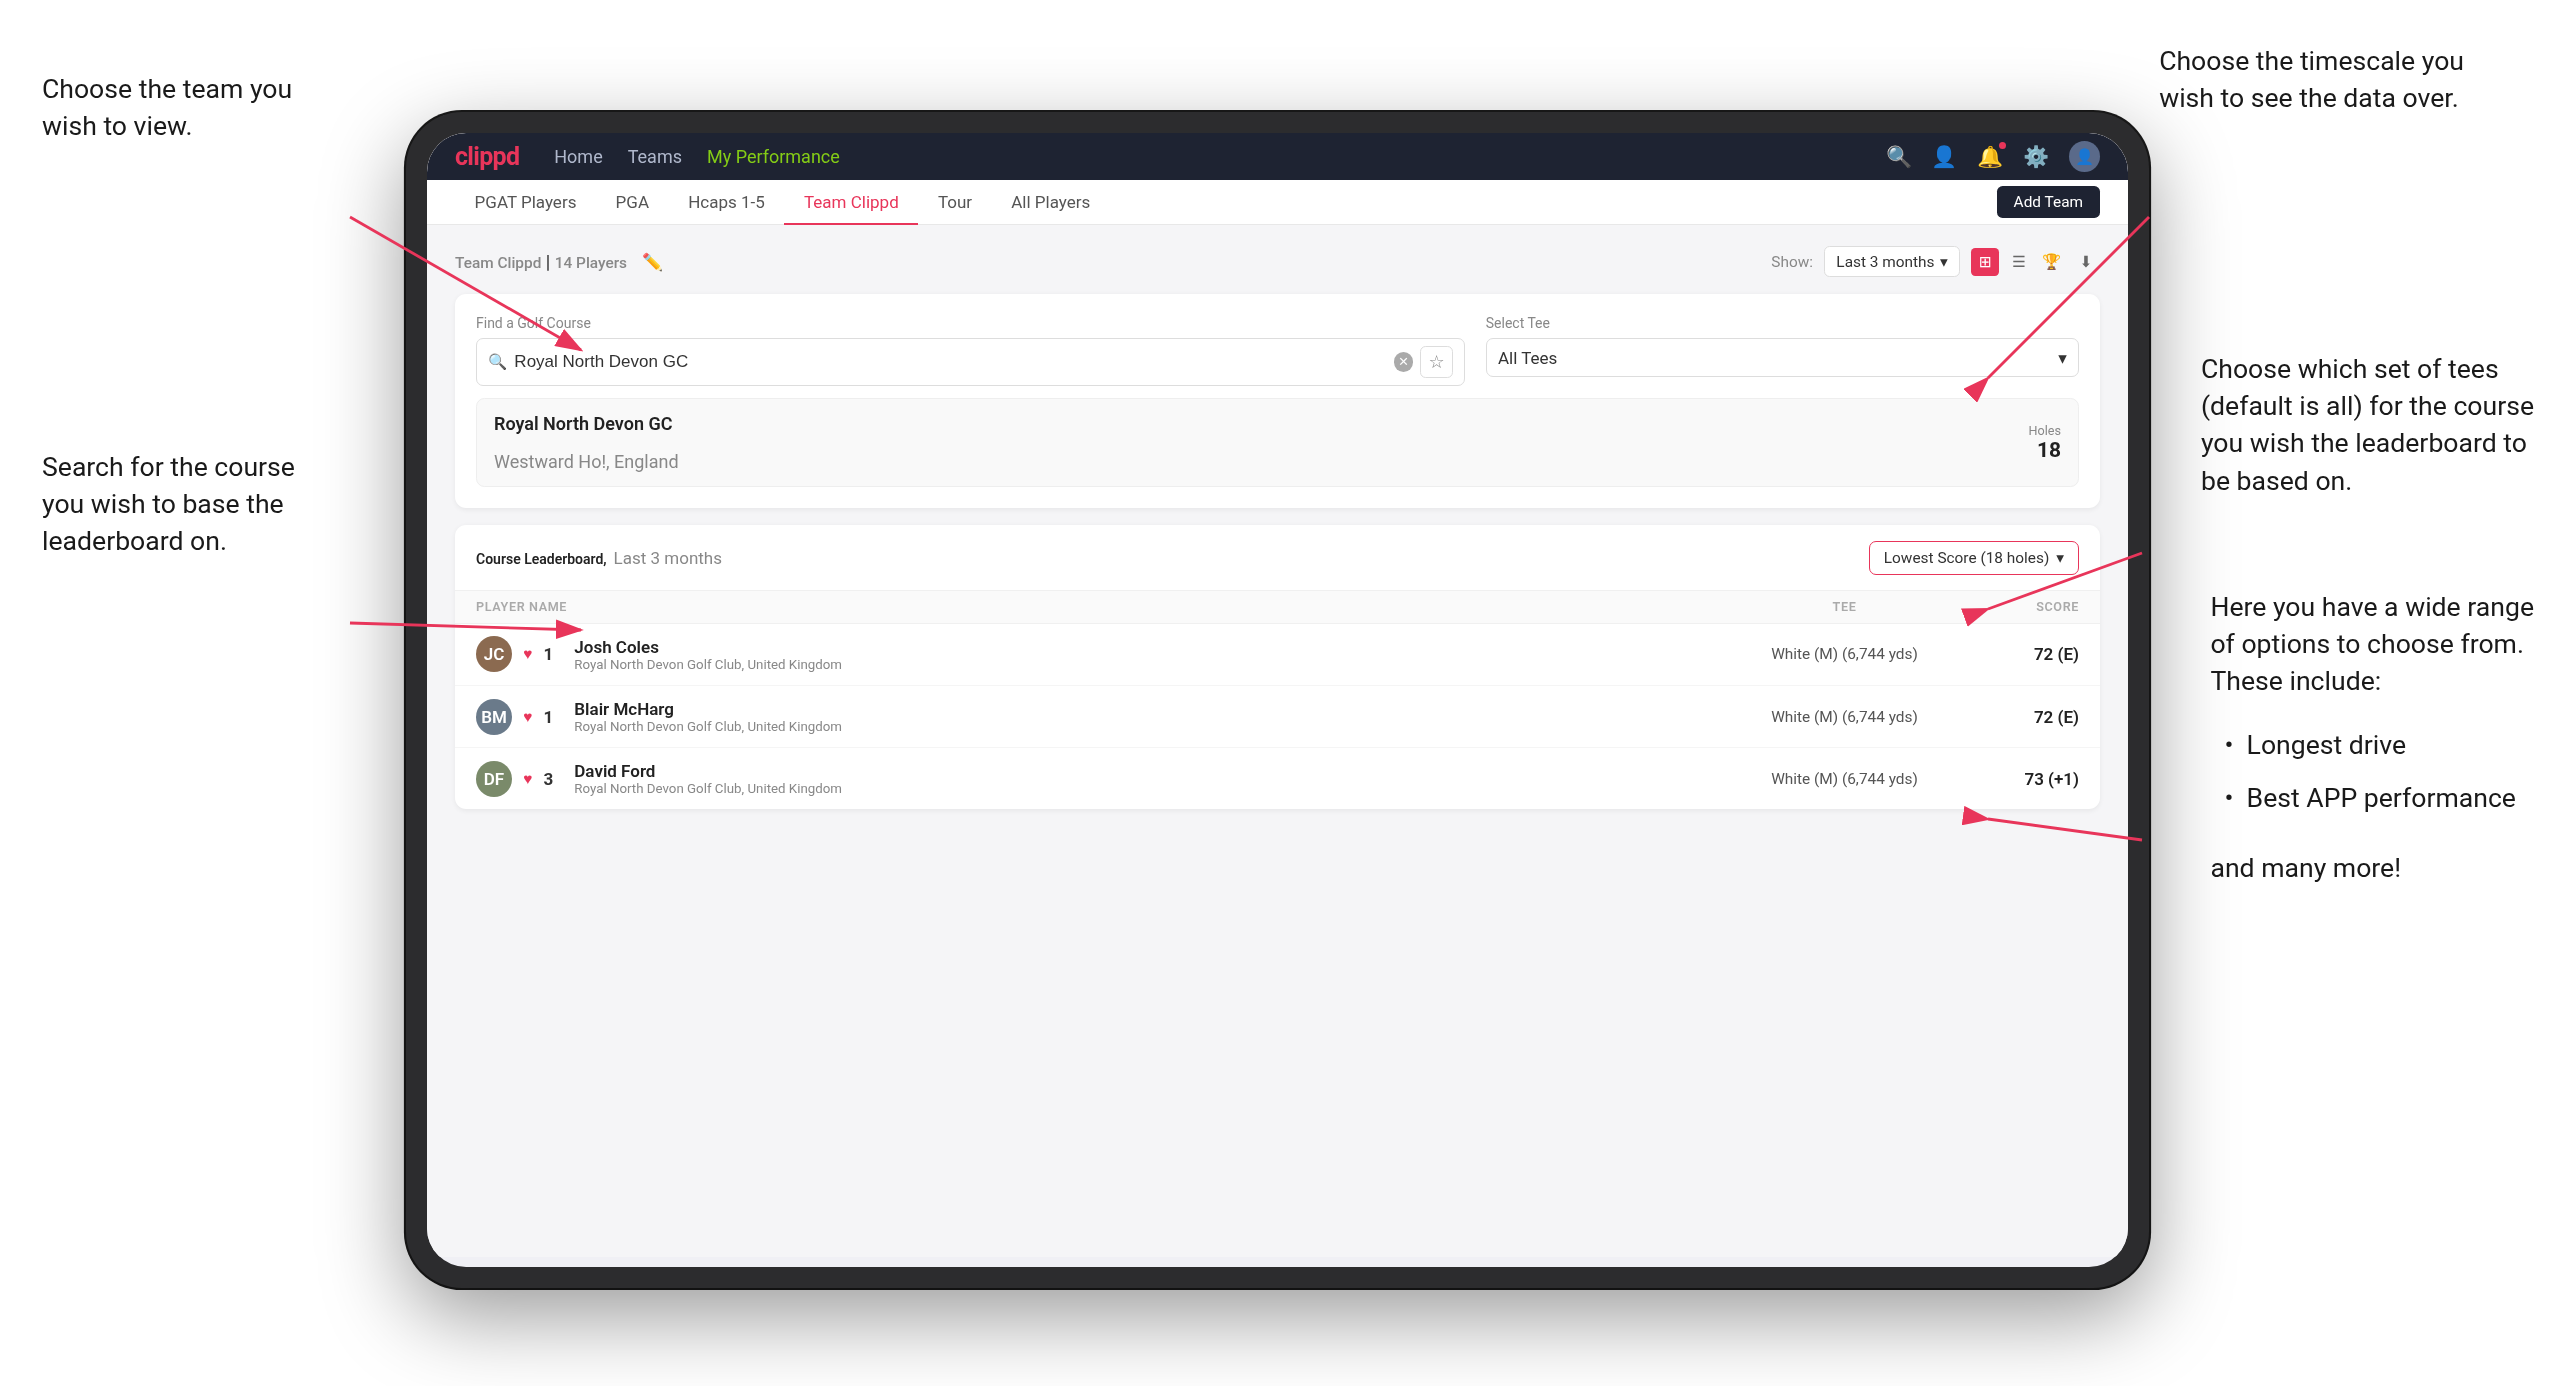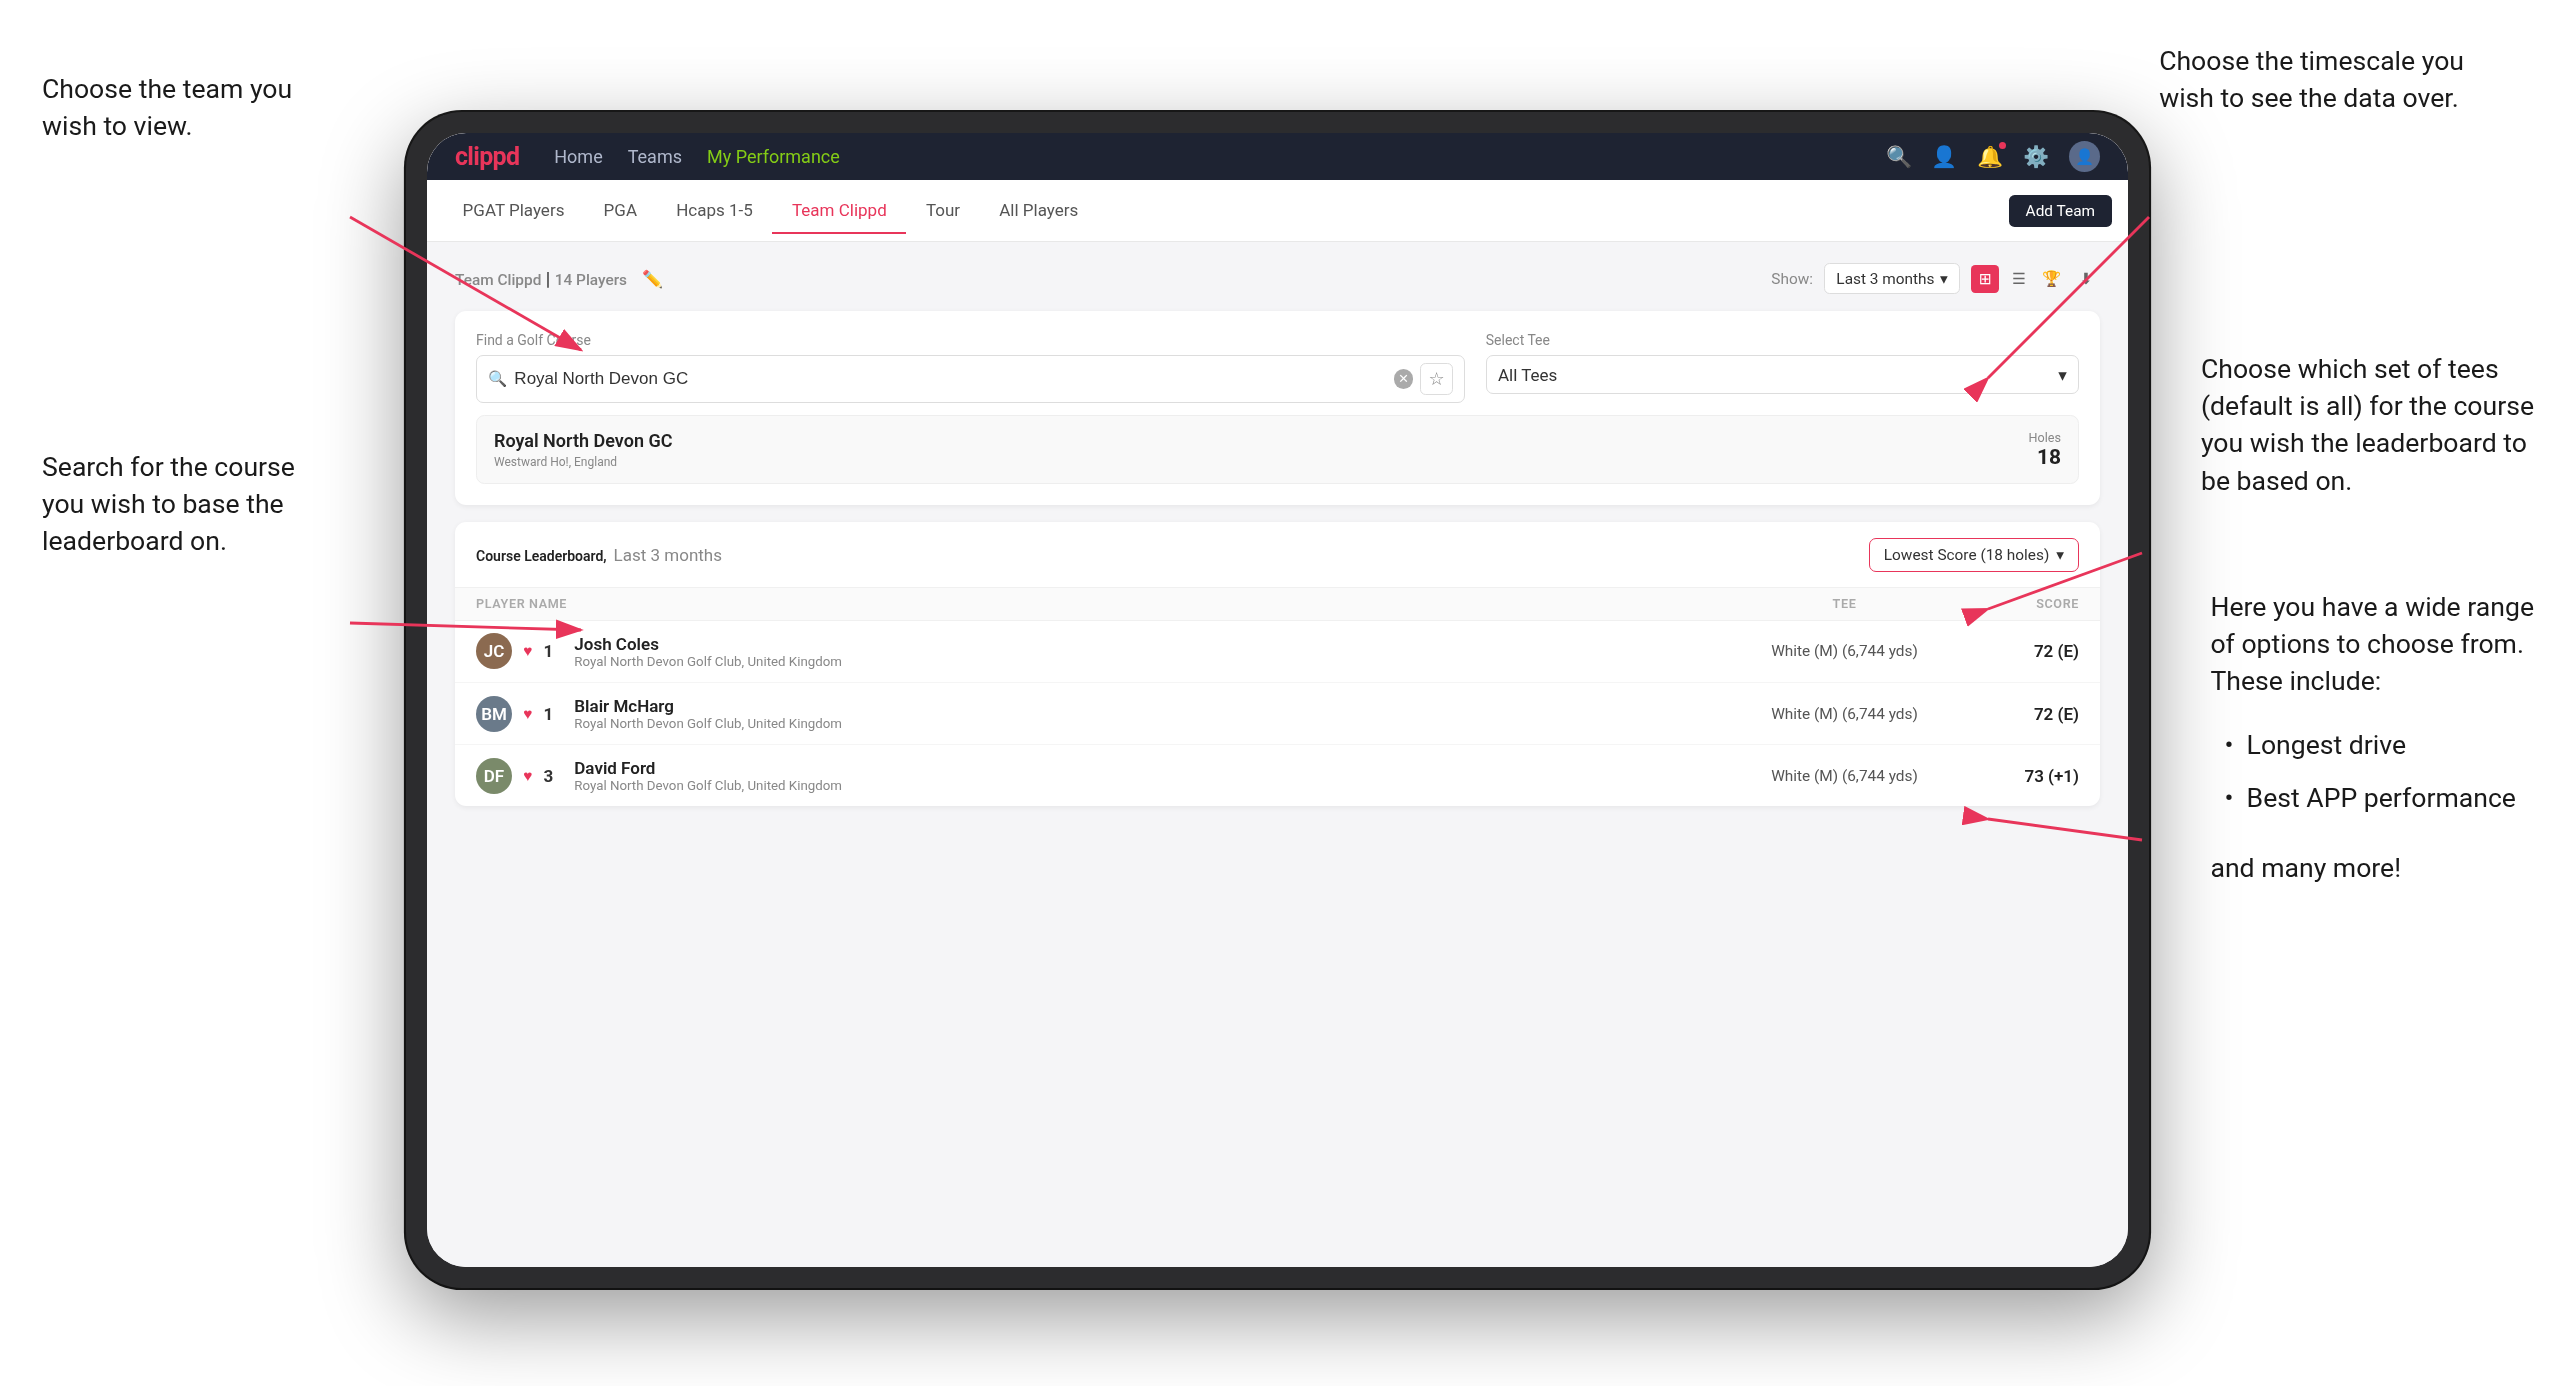--- a/index.html
+++ b/index.html
@@ -137,24 +137,24 @@
       align-items: center;
       justify-content: center;
       color: white;
       font-size: 15.4px;
       cursor: pointer;
     }
 
     
     .sub-nav {
       background: #ffffff;
-      height: 62px;
-      display: flex;
-      align-items: center;
-      padding: 0 16px;
+      height: 45px;
+      display: flex;
+      align-items: center;
+      padding: 0 28px;
       gap: 0;
       border-bottom: 0.7px solid #e8e8e8;
       position: relative;
     }
 
     .sub-nav-tabs {
       display: flex;
       gap: 0;
       flex: 1;
     }
@@ -362,23 +362,23 @@
       justify-content: space-between;
     }
 
     .course-name {
       font-size: 18px;
       font-weight: 600;
       color: #222;
     }
 
     .course-location {
-      font-size: 12px;
+      font-size: 18px;
       color: #888;
-      margin-top: 4px;
+      margin-top: 17px;
     }
 
     .course-holes {
       text-align: right;
     }
 
     .holes-label {
       font-size: 12.6px;
       color: #888;
     }

